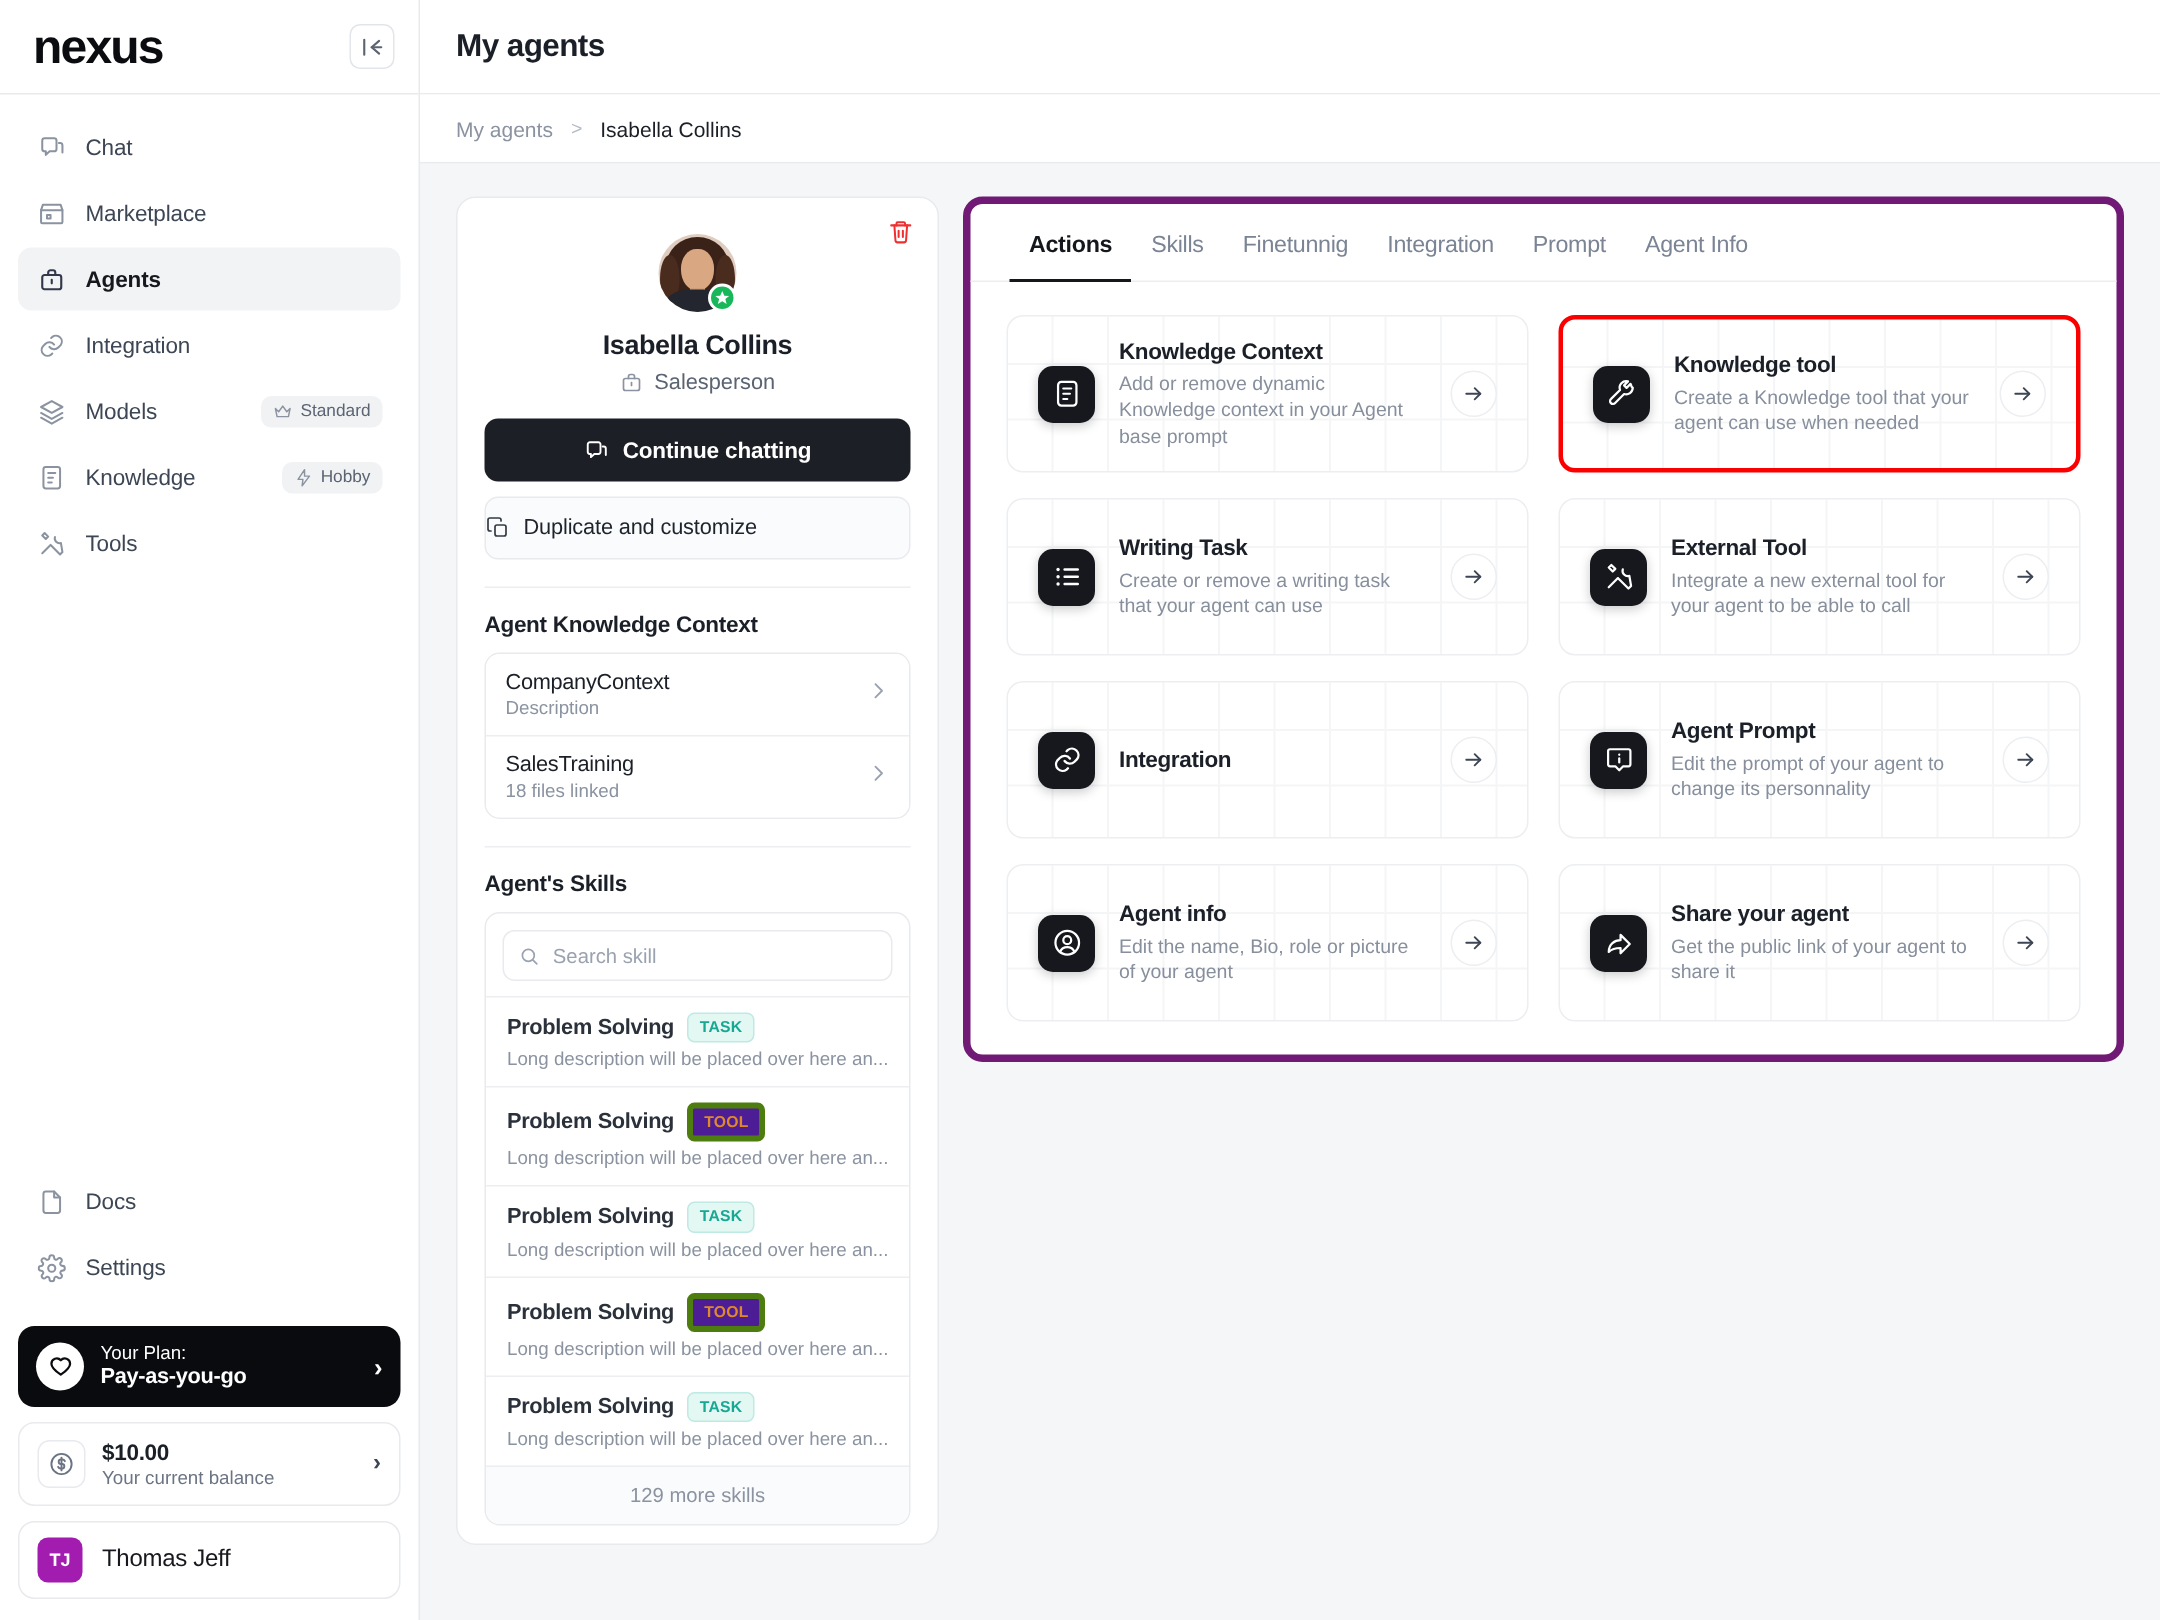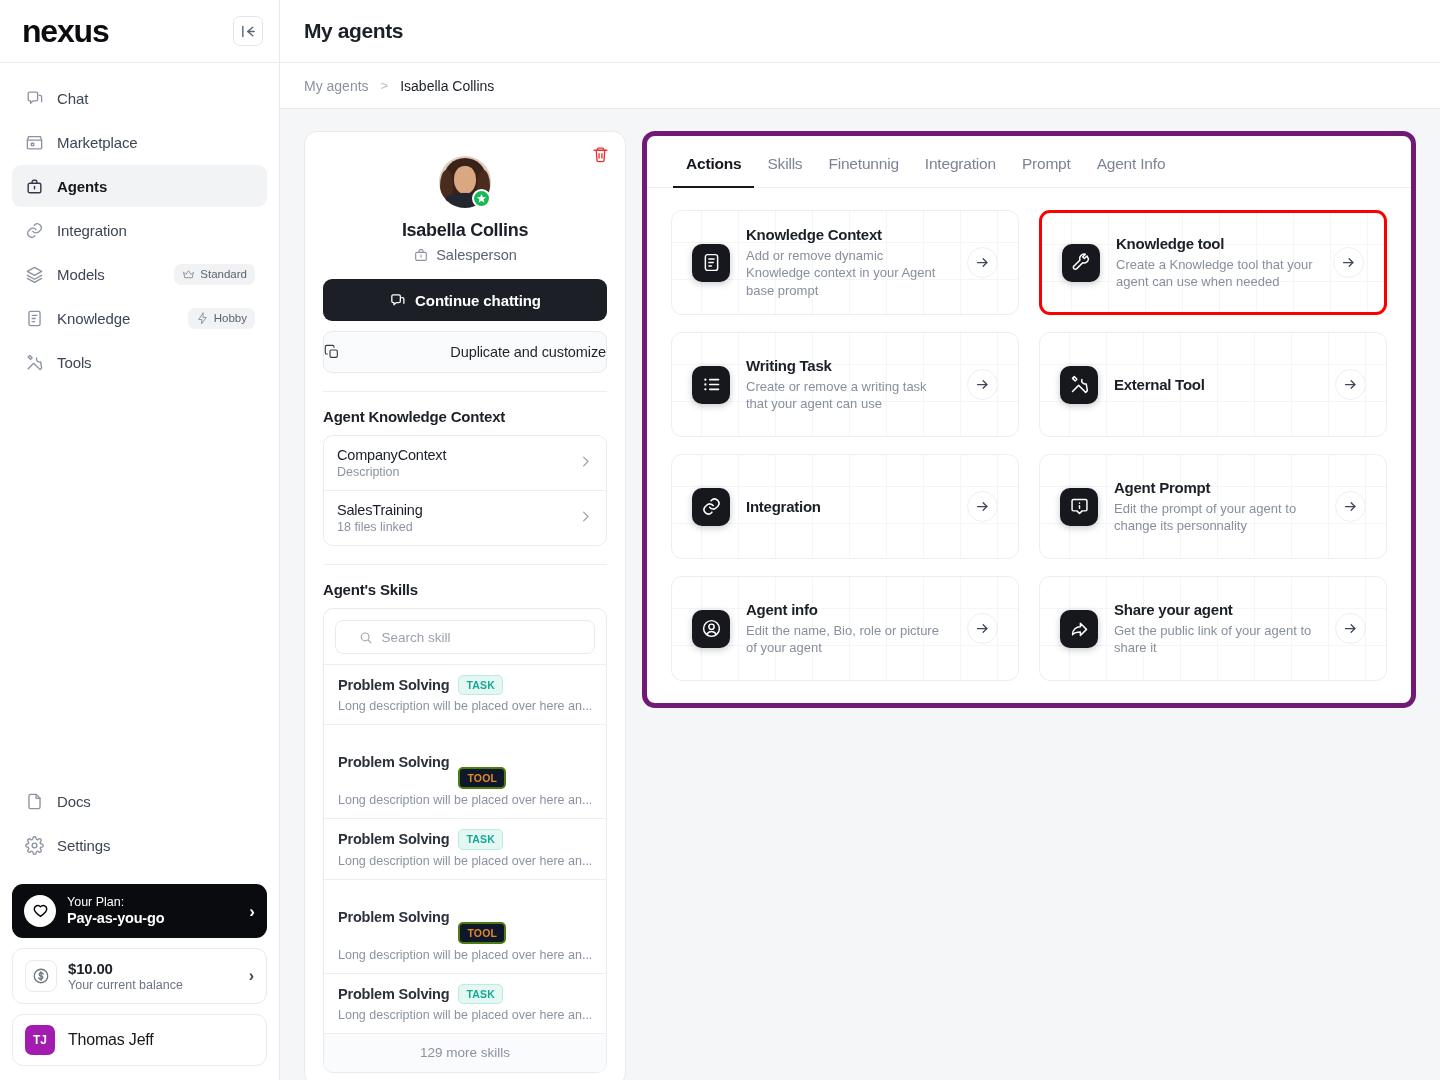--- a/index.html
+++ b/index.html
@@ -139,56 +139,56 @@
   .agent-name { text-align:center; font-size: 18px; font-weight: 700; color: #1b1f27; margin-top: 12px; letter-spacing: -0.3px; }
   .agent-role { display:flex; align-items:center; justify-content:center; gap:7px; margin-top: 6px; font-size: 14.5px; color: #5b6472; }
   .btn-dark {
     margin-top: 16px; height: 42px; border-radius: 9px; background: #1c1f25;
     color: #fff; font-size: 15px; font-weight: 600; display:flex; align-items:center;
     justify-content:center; gap: 9px; cursor:pointer; letter-spacing: -0.1px;
   }
   .btn-light {
     margin-top: 10px; height: 42px; border-radius: 9px; background: #fafbfc;
     border: 1px solid #e8eaee; color: #1f242c; font-size: 14.5px; font-weight: 500;
-    display:flex; align-items:center; justify-content:space-between; gap: 9px; cursor:pointer;
+    display:flex; align-items:center; justify-content:flex-start; gap: 9px; cursor:pointer;
     letter-spacing: -0.1px;
   }
   .divider { height:1px; background:#eceef1; margin: 18px 0 0 0; }
   .sec-title { font-size: 15px; font-weight: 600; color: #1b1f27; margin: 16px 0 10px 0; letter-spacing:-0.2px; }
 
   .kc-box { border: 1px solid #e8eaee; border-radius: 10px; overflow: hidden; }
   .kc-row {
     padding: 11px 13px; display:flex; align-items:center; cursor:pointer; background:#fff;
   }
   .kc-row + .kc-row { border-top: 1px solid #eceef1; }
   .kc-txt { display:flex; flex-direction:column; gap:2px; }
   .kc-t { font-size: 14.5px; color: #1b1f27; font-weight: 500; letter-spacing:-0.2px; }
   .kc-d { font-size: 12.5px; color: #8b93a1; }
   .kc-arrow { margin-left:auto; color:#8b93a1; }
 
   .skills-box { border: 1px solid #e8eaee; border-radius: 10px; overflow: hidden; background:#fff; }
   .skill-search-wrap { padding: 11px 11px 10px 11px; }
   .skill-search {
     height: 34px; border: 1px solid #e8eaee; border-radius: 8px; display:flex;
-    align-items:center; gap: 9px; padding: 0 23px;
+    align-items:center; gap: 9px; padding: 0 10px;
   }
   .skill-search input {
     border:none; outline:none; font-size: 13.5px; color:#1b1f27; width:100%;
     font-family: "Liberation Sans", sans-serif; background:transparent;
   }
   .skill-search input::placeholder { color: #9aa2b0; }
   .skill-row { padding: 10px 14px 11px 14px; border-top: 1px solid #eceef1; cursor:pointer; }
   .skill-head { display:flex; align-items:center; gap: 9px; }
   .skill-name { font-size: 14.5px; font-weight: 600; color: #2b313b; letter-spacing:-0.2px; }
   .tag {
     font-size: 10.5px; font-weight: 700; padding: 2px 7px 2px 7px; border-radius: 5px;
     letter-spacing: 0.2px; line-height: 1.35;
   }
   .tag-task { background: #e3f7f3; color: #17a894; border: 1px solid #bdeae2; }
-  .tag-tool { background: #0f172a; color: #e0892a; border: 2px solid #4d7c0f; margin-top: 32px; }
+  .tag-tool { background: #4c1d95; color: #e0892a; border: 4px solid #4d7c0f; }
   .skill-desc { font-size: 12.5px; color: #8b93a1; margin-top: 4px; white-space:nowrap; overflow:hidden; }
   .more-skills {
     text-align:center; font-size: 13.5px; color: #8b93a1; padding: 11px 0 12px 0;
     border-top: 1px solid #eceef1; background: #fafbfc; cursor:pointer;
   }
 
   
   .actions-panel {
     flex: 1 1 auto; background: #fff; border: 5px solid #701a75; border-radius: 13px;
     padding: 0 0 22px 0; align-self: flex-start;
@@ -623,20 +623,21 @@
           <div class="act-card">
             <div class="act-ico">
               <svg width="21" height="21" viewBox="0 0 24 24" fill="none" stroke="#ffffff" stroke-width="1.7" stroke-linecap="round" stroke-linejoin="round">
                   <path d="M14.7 6.3a4 4 0 0 0 5 5L21 19l-2 2-7.5-7.5"></path>
                   <path d="M6 3l3 3-2 2-3-3z"></path>
                   <path d="M4 20l7-7"></path>
                 </svg>
             </div>
             <div class="act-body">
               <div class="act-title">External Tool</div>
+              <div class="act-desc">Integrate a new external tool for your agent to be able to call</div>
             </div>
             <div class="act-arrow">
               <svg width="15" height="15" viewBox="0 0 24 24" fill="none" stroke="#3d4654" stroke-width="2" stroke-linecap="round" stroke-linejoin="round">
                   <line x1="4" y1="12" x2="19" y2="12"></line>
                   <polyline points="13 6 19 12 13 18"></polyline>
                 </svg>
             </div>
           </div>
 
           <div class="act-card">

